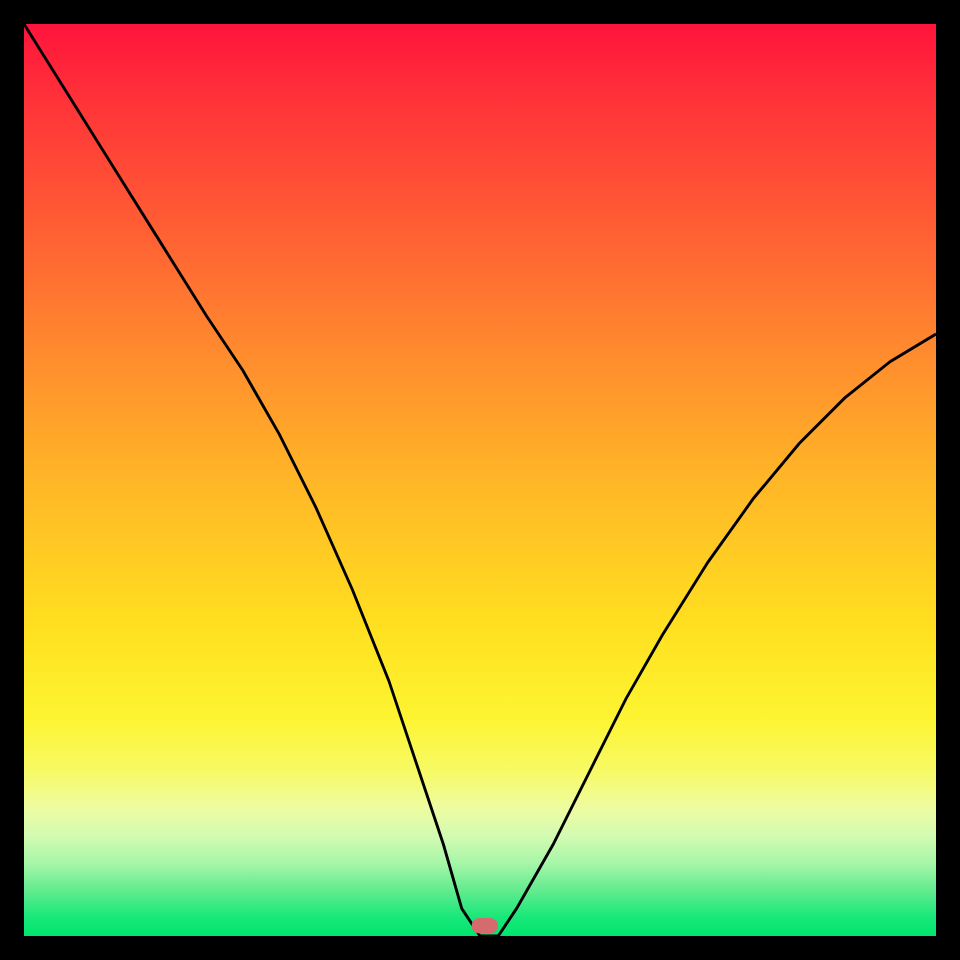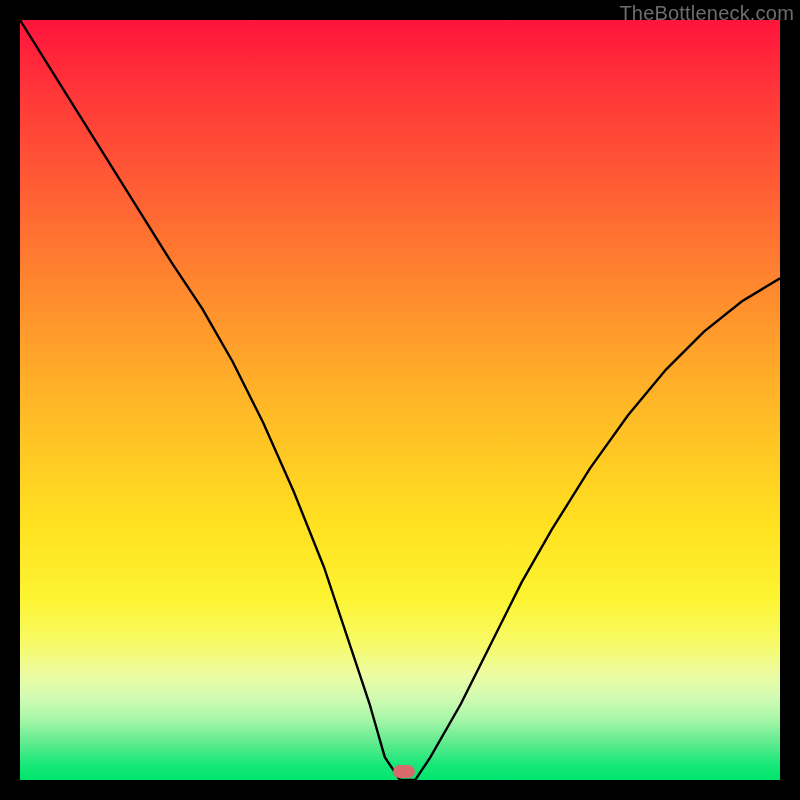--- a/index.html
+++ b/index.html
@@ -63,21 +63,20 @@
     font-size: 20px;
     font-weight: 500;
     letter-spacing: 0.2px;
   }
 </style>
 </head>
 <body>
 
 <div class="frame">
 
-  <div class="watermark">TheBottleneck.com</div>
 
   <div class="plot-area">
 
     <svg class="curve" viewBox="0 0 760 760" preserveAspectRatio="none">
       <path fill="none" stroke="#000" stroke-width="2.4" d="M0.0 0.0 L38.0 60.8 L76.0 121.6 L114.0 182.4 L152.0 243.2 L182.4 288.8 L212.8 342.0 L243.2 402.8 L273.6 471.2 L304.0 547.2 L334.4 638.4 L349.6 684.0 L364.8 737.2 L380.0 760.0 L395.2 760.0 L410.4 737.2 L440.8 684.0 L471.2 623.2 L501.6 562.4 L532.0 509.2 L570.0 448.4 L608.0 395.2 L646.0 349.6 L684.0 311.6 L722.0 281.2 L760.0 258.4"></path>
     </svg>
 
     <div class="marker" style="left: 373px; bottom: 2px;"></div>
   </div>
 

